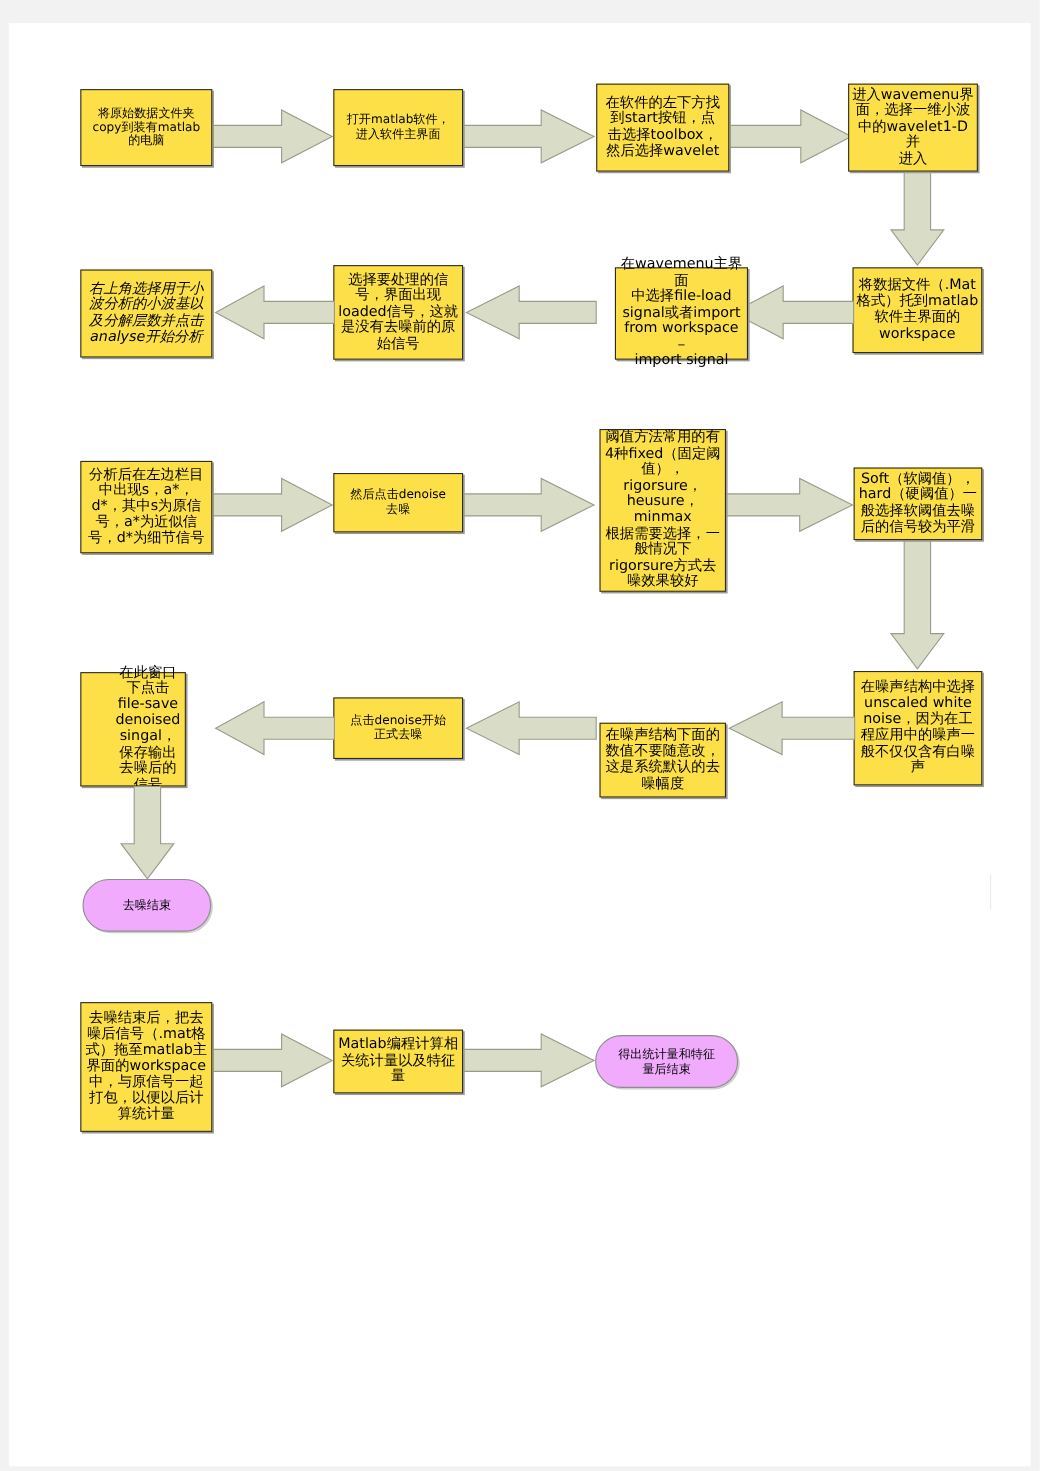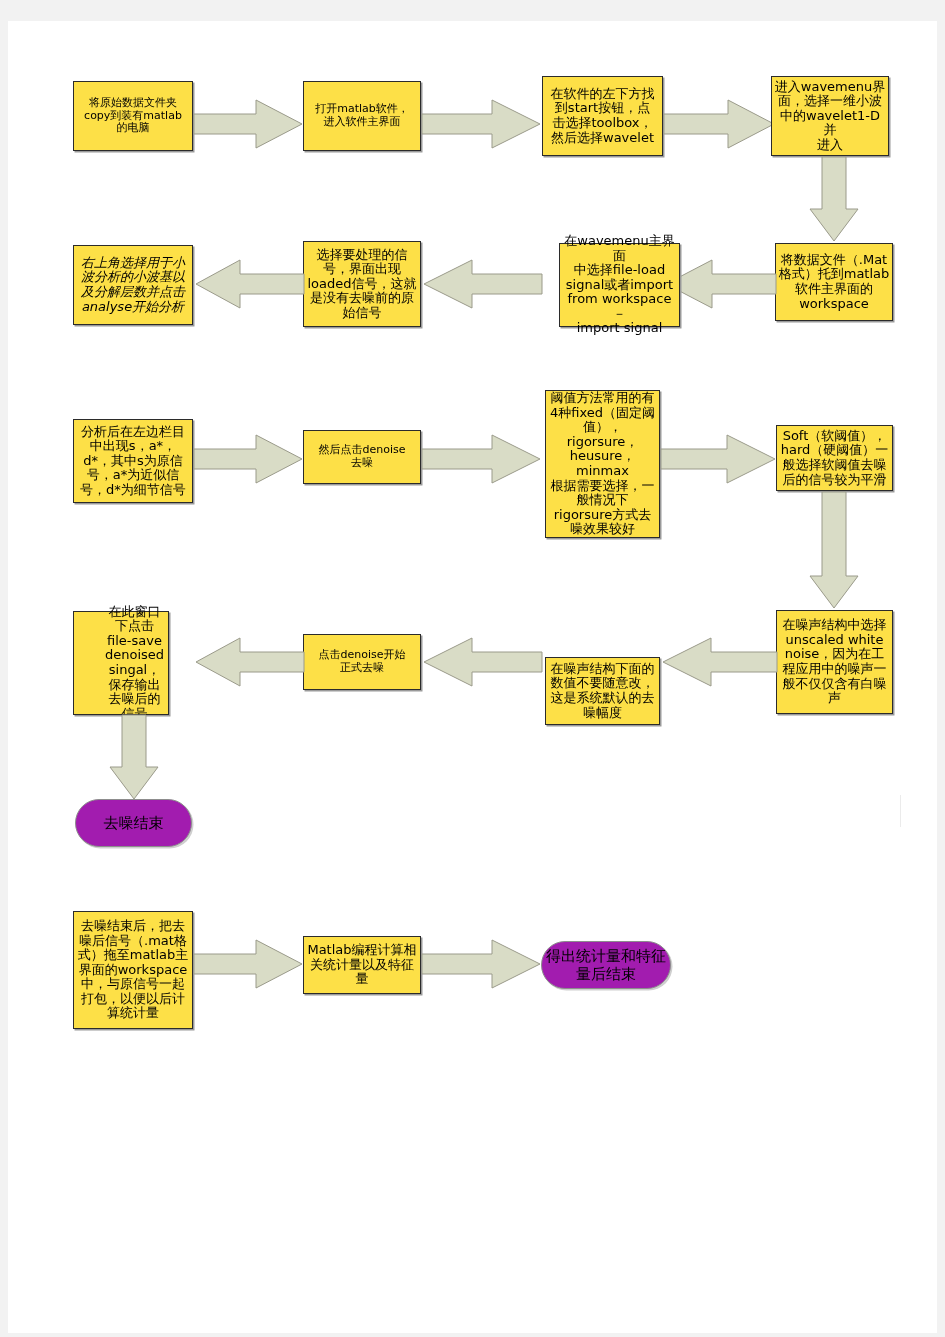--- a/index.html
+++ b/index.html
@@ -44,31 +44,31 @@
     line-height: 1.18;
     letter-spacing: 0px;
     padding: 1px 2px;
     white-space: pre-line;
   }
   .node.small { font-size: 13px; }
   .node.tight { line-height: 1.12; }
   .terminator {
     position: absolute;
     box-sizing: border-box;
-    background: #a21caf;
+    background: #f0abfc;
     border: 1px solid #8d8d8d;
     border-radius: 999px;
     box-shadow: 1.5px 1.5px 0 0 #cfcfcf;
     display: flex;
     align-items: center;
     justify-content: center;
     text-align: center;
     color: #000000;
     font-family: "DejaVu Sans", sans-serif;
-    font-size: 15px;
+    font-size: 11px;
     line-height: 1.2;
     white-space: pre-line;
   }
   .arrow {
     position: absolute;
     overflow: visible;
   }
   .arrow path {
     fill: #d9dcc6;
     stroke: #9a9a8a;

